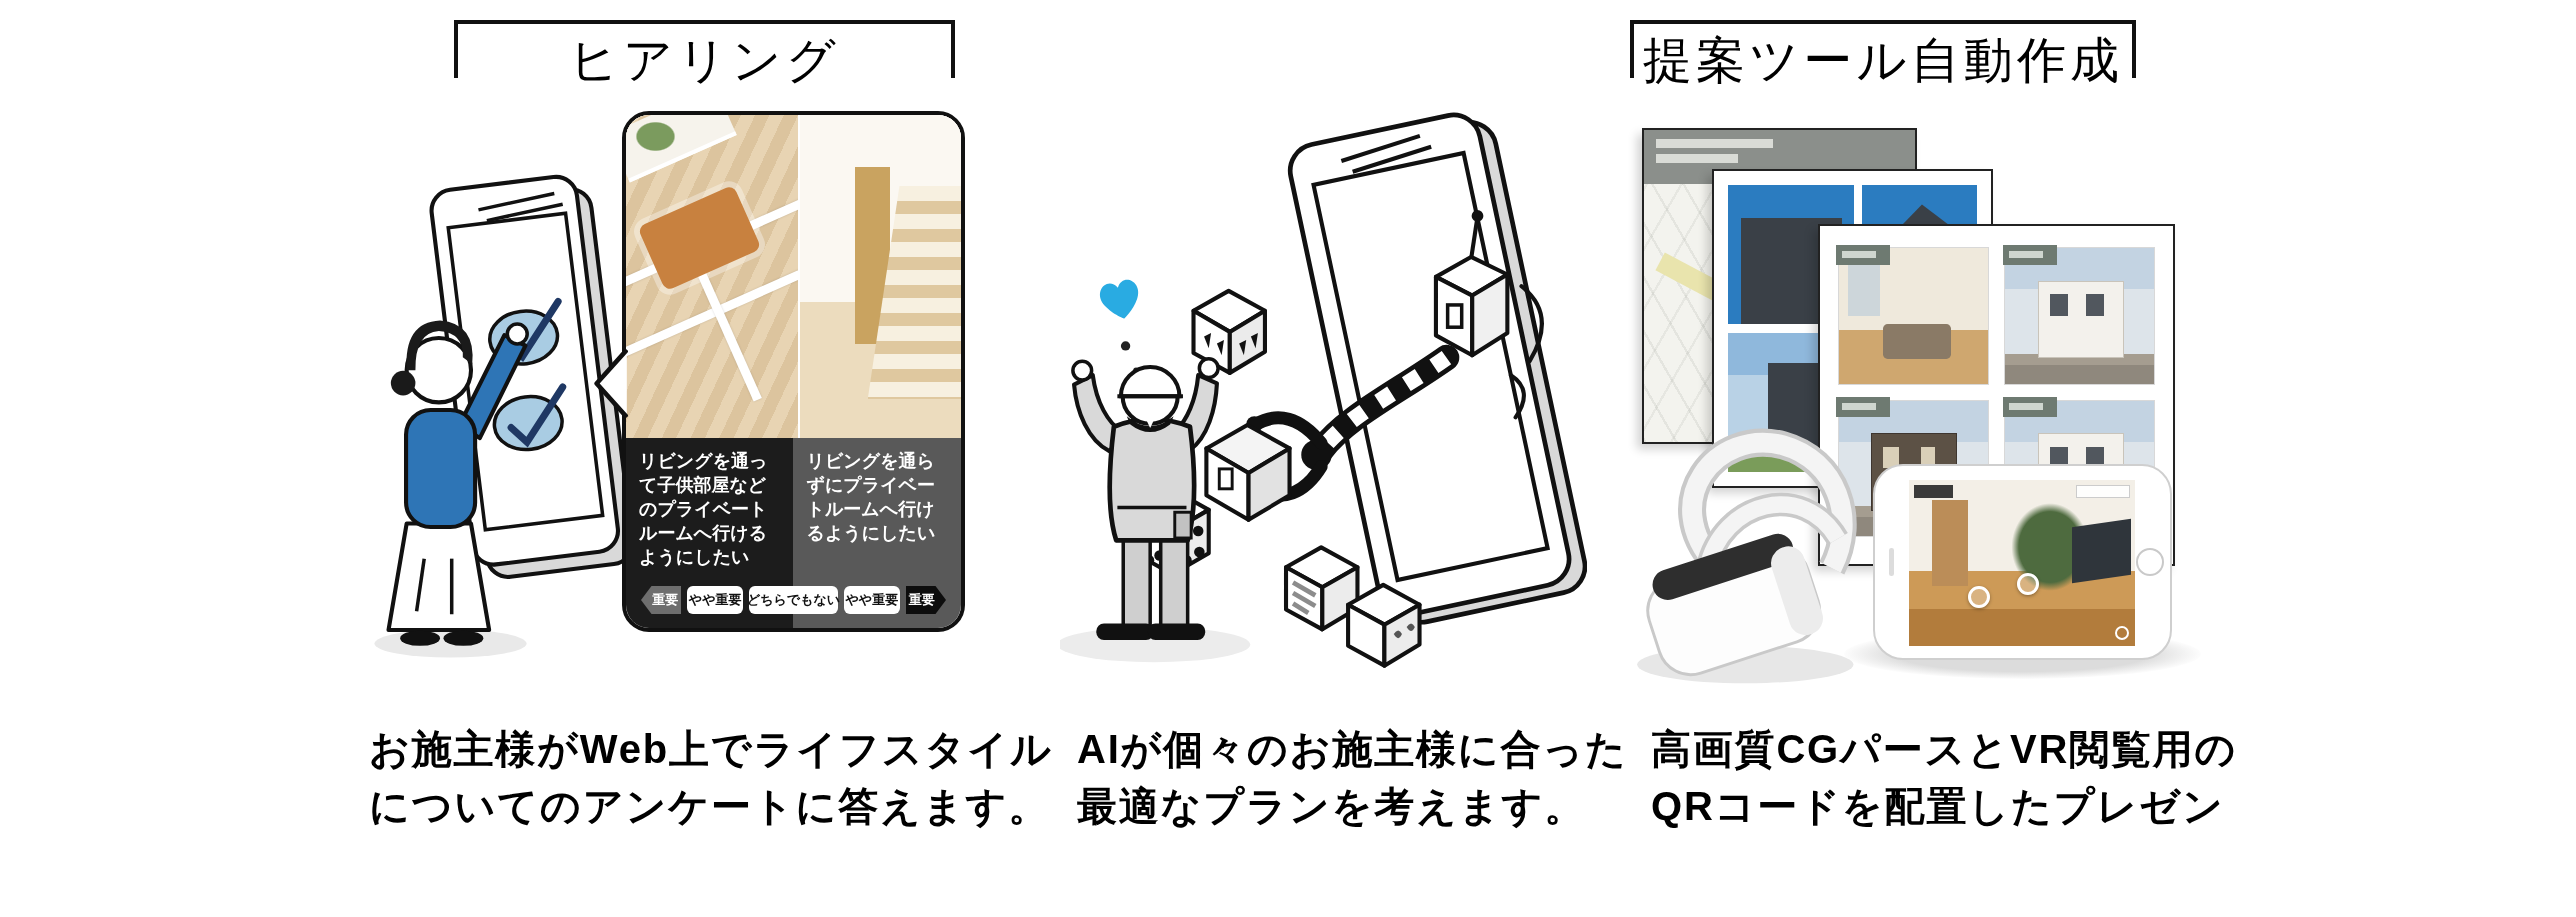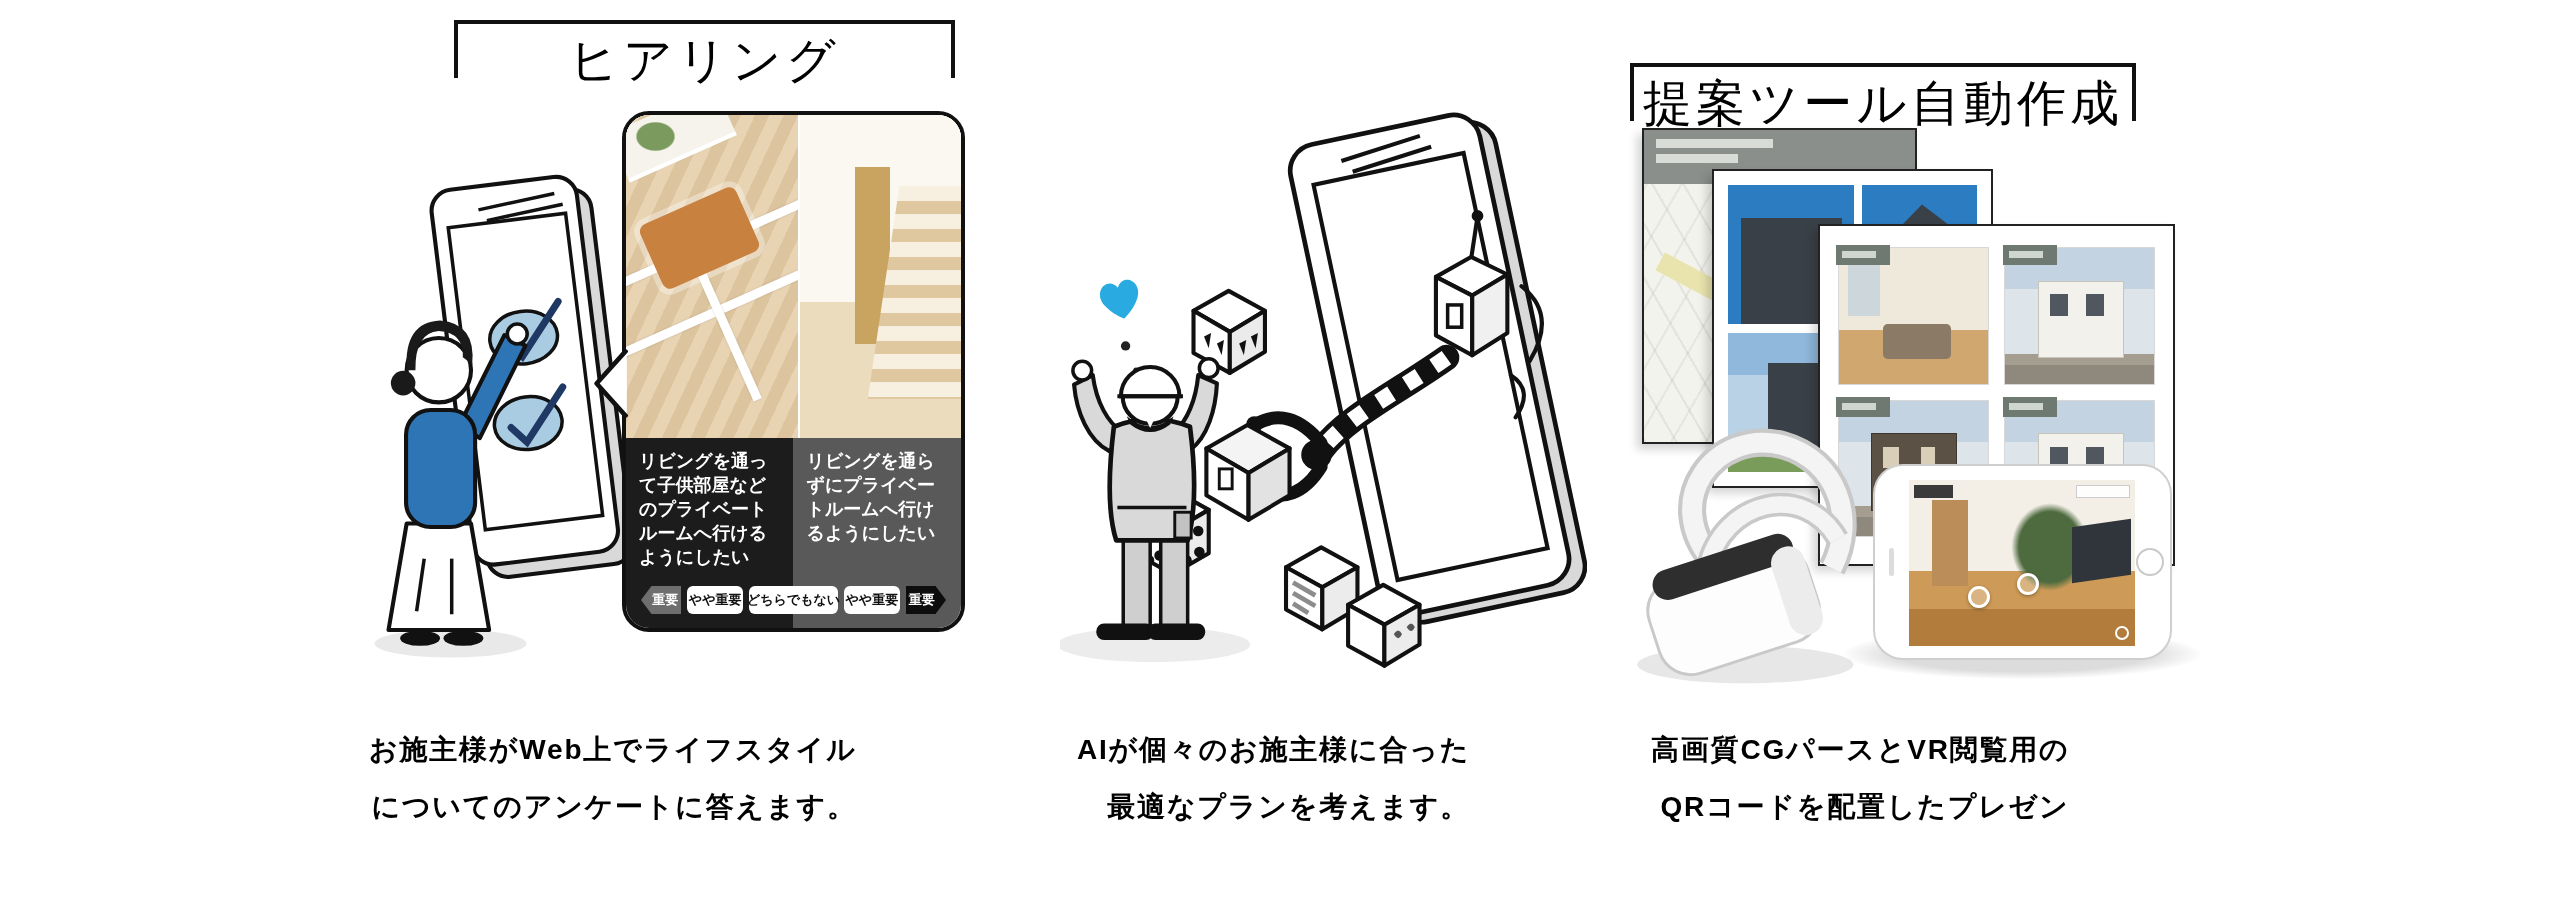--- a/index.html
+++ b/index.html
@@ -12,21 +12,21 @@
   .canvas{position:relative; width:2576px; height:918px; background:#fff; overflow:hidden;}
   .abs{position:absolute;}
 
   
   .bracket{position:absolute; top:20px; border-top:4.1px solid var(--ink); height:94px;}
   .tick{position:absolute; top:0; width:4.1px; height:54px; background:var(--ink);}
   .tick.l{left:0;} .tick.r{right:0;}
   .panel-title{width:100%; text-align:center; padding-top:3.5px; font-size:49px; letter-spacing:4.1px; color:#000000; font-weight:400; white-space:nowrap;}
 
   
-  .caption{position:absolute; top:721px; color:#000; font-size:28px; font-weight:600; letter-spacing:1.8px;text-align:right;}
+  .caption{position:absolute; top:721px; color:#000; font-size:40px; font-weight:600; letter-spacing:1.8px;}
   .cap-line{line-height:57px; white-space:nowrap;}
 
   
   .card{position:absolute; left:622px; top:111px; width:343px; height:521px; background:#fff;
         border:4.1px solid var(--ink); border-radius:27px; overflow:hidden; display:flex; flex-direction:column;}
   .photos{display:flex; height:323px; background:#fff;}
   .photo{position:relative; overflow:hidden;}
   .photo.pl{width:52%; border-right:2.9px solid #fff;
     background:repeating-linear-gradient(115deg,#e8d4b3 0 13px,#dcc49e 13px 26px);}
   .photo.pr{width:48%; background:linear-gradient(to bottom,#fbf8f2 0 58%,#ecdcbe 58% 100%);}
@@ -100,21 +100,21 @@
 </head>
 <body>
 
 <div class="canvas">
 
   <div class="bracket" style="left:454px;width:501px;">
     <span class="tick l"></span>
     <span class="tick r"></span>
     <div class="panel-title">ヒアリング</div>
   </div>
-  <div class="bracket" style="left:1630px;width:506px;margin-top:43px;">
+  <div class="bracket" style="left:1630px;width:506px;">
     <span class="tick l"></span>
     <span class="tick r"></span>
     <div class="panel-title">提案ツール自動作成</div>
   </div>
 
   <svg class="abs" style="left:351px;top:149px;" width="281" height="515" viewBox="0 0 480 880">
     <g transform="rotate(-7 300 380)">
       <rect x="194" y="80" width="250" height="645" rx="36" fill="#d9d9d9" stroke="#111" stroke-width="7"></rect>
       <rect x="172" y="56" width="250" height="645" rx="36" fill="#ffffff" stroke="#111" stroke-width="7"></rect>
       <rect x="197" y="120" width="202" height="520" fill="#ffffff" stroke="#111" stroke-width="6"></rect>

